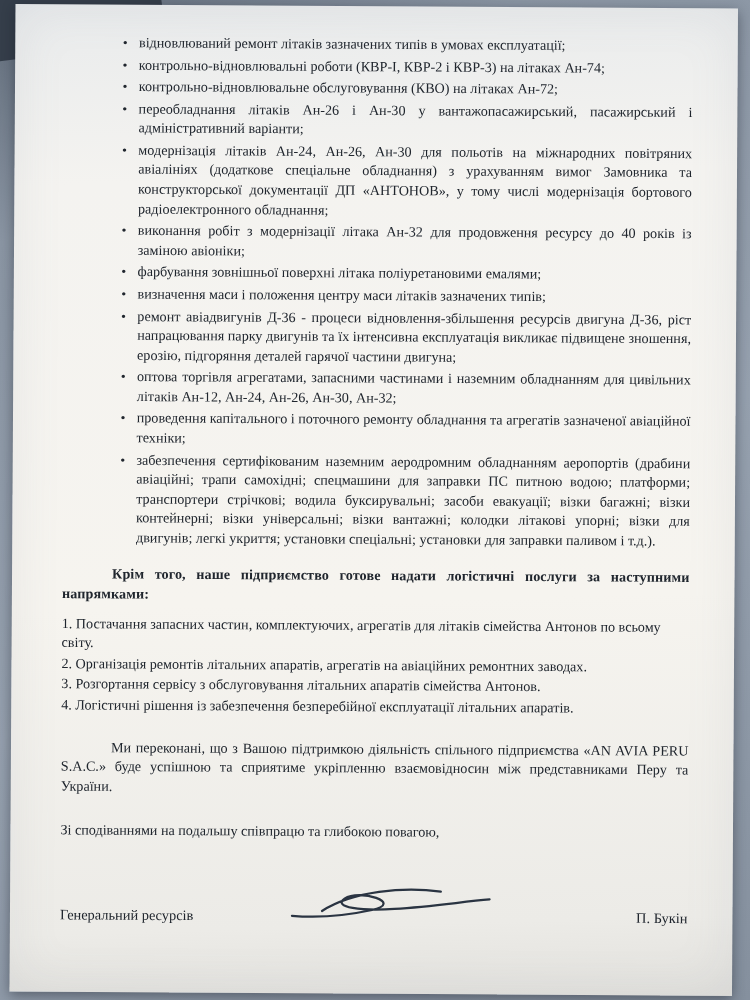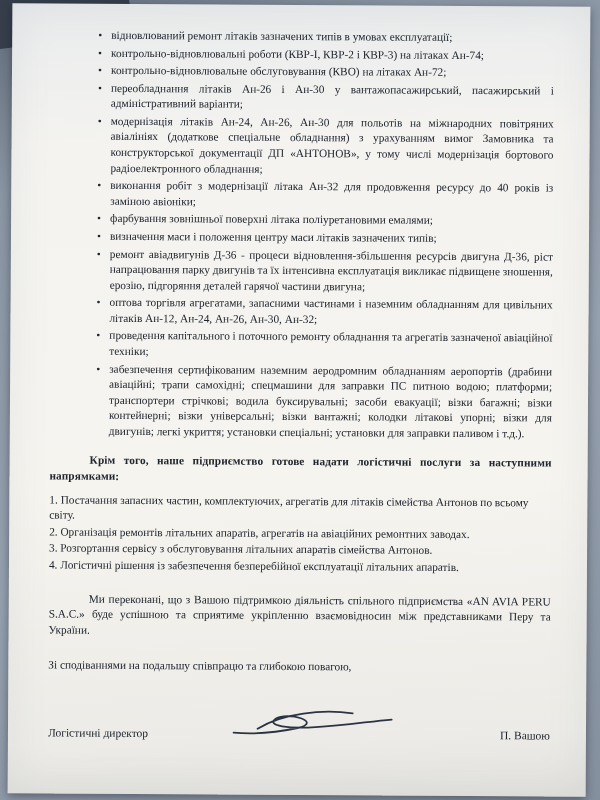--- a/index.html
+++ b/index.html
@@ -71,22 +71,22 @@
       <p>2. Організація ремонтів літальних апаратів, агрегатів на авіаційних ремонтних заводах.</p>
       <p>3. Розгортання сервісу з обслуговування літальних апаратів сімейства Антонов.</p>
       <p>4. Логістичні рішення із забезпечення безперебійної експлуатації літальних апаратів.</p>
     </div>
 
     <p class="conclusion">Ми переконані, що з Вашою підтримкою діяльність спільного підприємства «AN AVIA PERU S.A.C.» буде успішною та сприятиме укріпленню взаємовідносин між представниками Перу та України.</p>
 
     <p class="valediction">Зі сподіваннями на подальшу співпрацю та глибокою повагою,</p>
 
     <div class="sig-row">
-      <span>Логістичні директор</span>
+      <span>Генеральний ресурсів</span>
       <svg class="sig-svg" width="170" height="46" viewBox="0 0 170 46">
         <path d="M6,34 C30,36 52,33 70,29 C96,23 60,12 48,20 C38,27 62,30 88,28 C118,26 142,22 164,20
                  M30,30 C55,14 95,10 125,14" fill="none" stroke="#2a3442" stroke-width="1.8" stroke-linecap="round"></path>
       </svg>
-      <span>П. Вашою</span>
+      <span>П. Букін</span>
     </div>
 
   </div>
 </div>
 
 </body></html>

